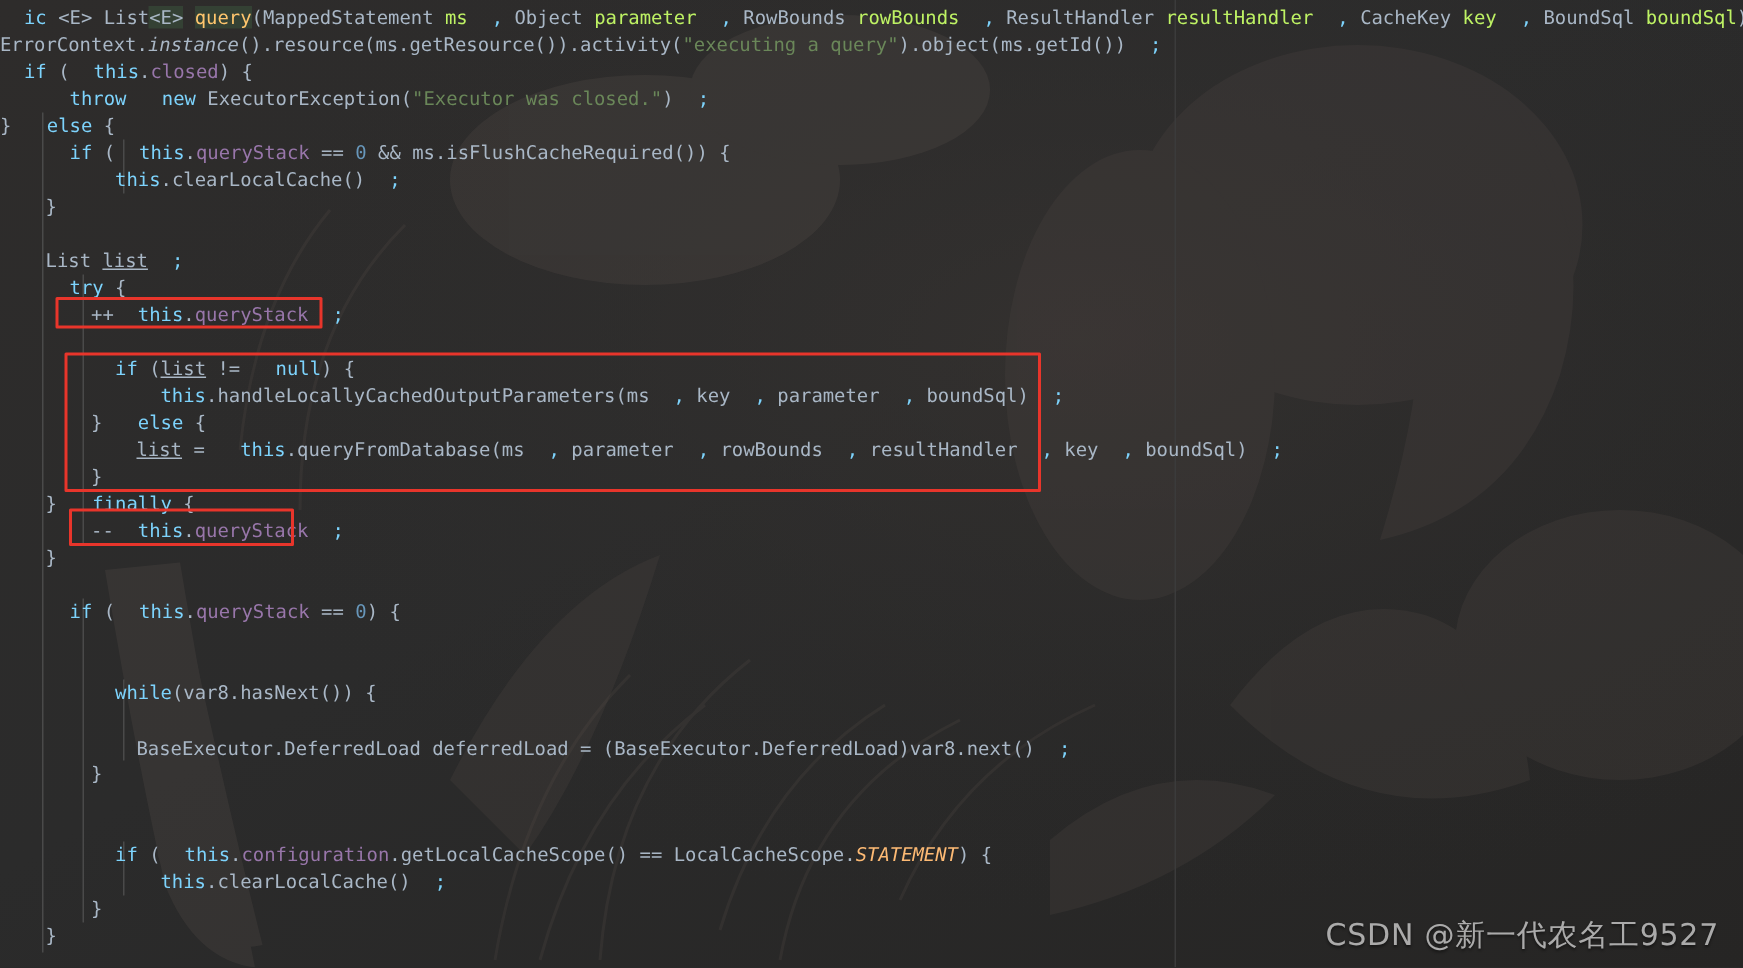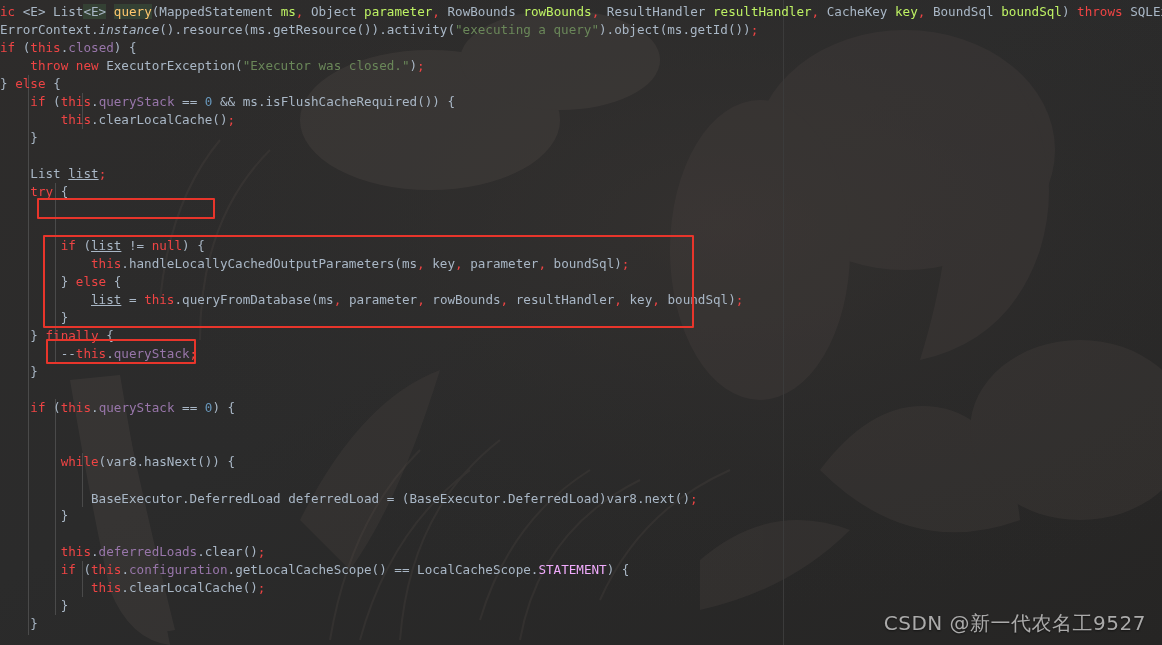--- a/index.html
+++ b/index.html
@@ -55,25 +55,25 @@
     color: #a9b7c6;
   }
   .ln {
     position: absolute;
     left: 0;
     height: 18px;
     white-space: pre;
   }
 
   
-  .kw   { color: #ef4444; }
+  .kw   { color: #7dd3fc; padding-left: 16px; }
   .str  { color: #6a8759; }
   .num  { color: #6897bb; }
   .fld  { color: #9876aa; margin-top: 24px; }
-  .fldi { color: #f0abfc; }
+  .fldi { color: #fdba74; font-style: italic; }
   .ident{ color: #a9b7c6; }
   .mth  { color: #a9b7c6; }
   .param{ color: #bef264; }
   .ital { font-style: italic; }
   .und  { text-decoration: underline; }
   .sel  { background: #344134; }
 
   
   .redbox {
     position: absolute;
@@ -172,20 +172,21 @@
     <div class="ln" style="top:93px">    <span class="kw">if</span> <span class="ident">(</span><span class="kw">this</span><span class="ident">.</span><span class="fld">queryStack</span> <span class="ident">==</span> <span class="num">0</span> <span class="ident">&amp;&amp; ms.isFlushCacheRequired()) {</span></div>
 
     <div class="ln" style="top:111px">        <span class="kw">this</span><span class="ident">.clearLocalCache()</span><span class="kw">;</span></div>
 
     <div class="ln" style="top:129px">    <span class="ident">}</span></div>
 
     <div class="ln" style="top:165px">    <span class="ident">List</span> <span class="und">list</span><span class="kw">;</span></div>
 
     <div class="ln" style="top:183px">    <span class="kw">try</span> <span class="ident">{</span></div>
 
+    <div class="ln" style="top:201px">        <span class="ident">++</span><span class="kw">this</span><span class="ident">.</span><span class="fld">queryStack</span><span class="kw">;</span></div>
 
 
     <div class="ln" style="top:237px">        <span class="kw">if</span> <span class="ident">(</span><span class="und">list</span> <span class="ident">!=</span> <span class="kw">null</span><span class="ident">) {</span></div>
 
     <div class="ln" style="top:255px">            <span class="kw">this</span><span class="ident">.handleLocallyCachedOutputParameters(ms</span><span class="kw">,</span> <span class="ident">key</span><span class="kw">,</span> <span class="ident">parameter</span><span class="kw">,</span> <span class="ident">boundSql)</span><span class="kw">;</span></div>
 
     <div class="ln" style="top:273px">        <span class="ident">}</span> <span class="kw">else</span> <span class="ident">{</span></div>
 
     <div class="ln" style="top:291px">            <span class="und">list</span> <span class="ident">=</span> <span class="kw">this</span><span class="ident">.queryFromDatabase(ms</span><span class="kw">,</span> <span class="ident">parameter</span><span class="kw">,</span> <span class="ident">rowBounds</span><span class="kw">,</span> <span class="ident">resultHandler</span><span class="kw">,</span> <span class="ident">key</span><span class="kw">,</span> <span class="ident">boundSql)</span><span class="kw">;</span></div>
 
@@ -200,21 +201,20 @@
     <div class="ln" style="top:399px">    <span class="kw">if</span> <span class="ident">(</span><span class="kw">this</span><span class="ident">.</span><span class="fld">queryStack</span> <span class="ident">==</span> <span class="num">0</span><span class="ident">) {</span></div>
 
 
     <div class="ln" style="top:453px">        <span class="kw">while</span><span class="ident">(var8.hasNext()) {</span></div>
 
     <div class="ln" style="top:490px">            <span class="ident">BaseExecutor.DeferredLoad deferredLoad = (BaseExecutor.DeferredLoad)var8.next()</span><span class="kw">;</span></div>
 
 
     <div class="ln" style="top:507px">        <span class="ident">}</span></div>
 
-    <div class="ln" style="top:543px">        <span class="kw">this</span><span class="ident">.</span><span class="fld">deferredLoads</span><span class="ident">.clear()</span><span class="kw">;</span></div>
 
     <div class="ln" style="top:561px">        <span class="kw">if</span> <span class="ident">(</span><span class="kw">this</span><span class="ident">.</span><span class="fld">configuration</span><span class="ident">.getLocalCacheScope() == LocalCacheScope.</span><span class="fldi">STATEMENT</span><span class="ident">) {</span></div>
 
     <div class="ln" style="top:579px">            <span class="kw">this</span><span class="ident">.clearLocalCache()</span><span class="kw">;</span></div>
 
     <div class="ln" style="top:597px">        <span class="ident">}</span></div>
 
     <div class="ln" style="top:615px">    <span class="ident">}</span></div>
 
   </div>

